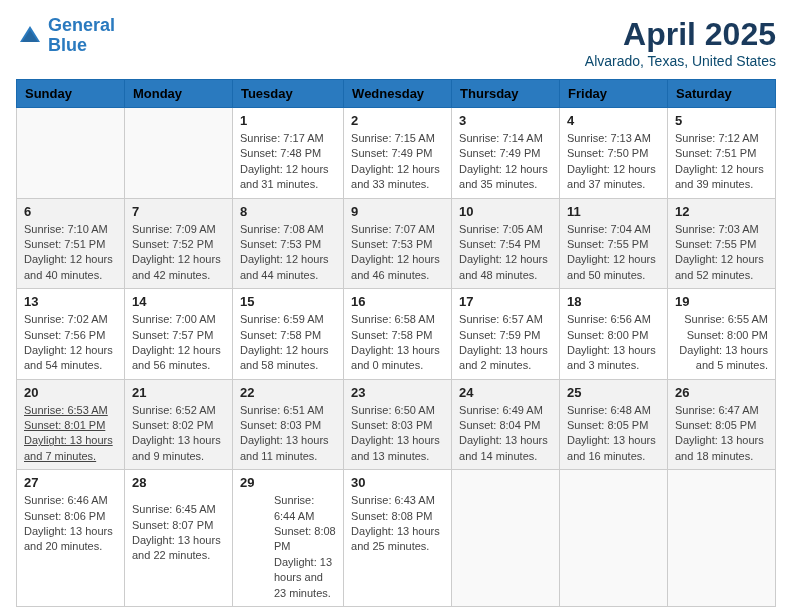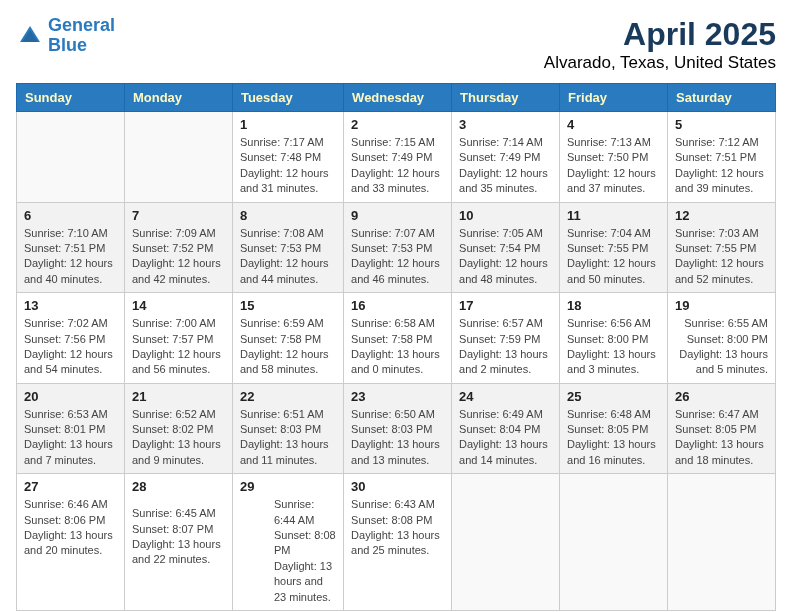--- a/index.html
+++ b/index.html
@@ -37,31 +37,31 @@
     }
     .title-block {
       text-align: right;
     }
     .month-title {
       font-size: 32px;
       font-weight: bold;
       color: #1a3a5c;
     }
     .location-title {
-      font-size: 17px;
-      color: #000000;
+      font-size: 14px;
+      color: #0c4a6e;
     }
     .calendar {
       width: 100%;
       border-collapse: collapse;
       border: 1px solid #ccc;
     }
     .calendar th {
       background: #2a7abf;
-      color: #fef9c3;
+      color: #000000;
       font-size: 13px;
       font-weight: bold;
       padding: 6px 8px;
       text-align: left;
       border: 1px solid #1a6aaf;
     }
     .calendar td {
       vertical-align: top;
       border: 1px solid #ccc;
       padding: 5px 7px;
@@ -240,21 +240,21 @@
         <td>
           <div class="day-number">19</div>
           <div class="day-info" style="white-space: pre-line; text-align: right;">Sunrise: 6:55 AM
 Sunset: 8:00 PM
 Daylight: 13 hours and 5 minutes.</div>
         </td>
       </tr>
       <tr class="row-shaded">
         <td>
           <div class="day-number">20</div>
-          <div class="day-info" style="white-space: pre-line;">Sunrise: 6:53 AM
+          <div class="day-info" style="white-space: pre-line; text-decoration: underline;">Sunrise: 6:53 AM
 Sunset: 8:01 PM
 Daylight: 13 hours and 7 minutes.</div>
         </td>
         <td>
           <div class="day-number">21</div>
           <div class="day-info" style="white-space: pre-line;">Sunrise: 6:52 AM
 Sunset: 8:02 PM
 Daylight: 13 hours and 9 minutes.</div>
         </td>
         <td>

